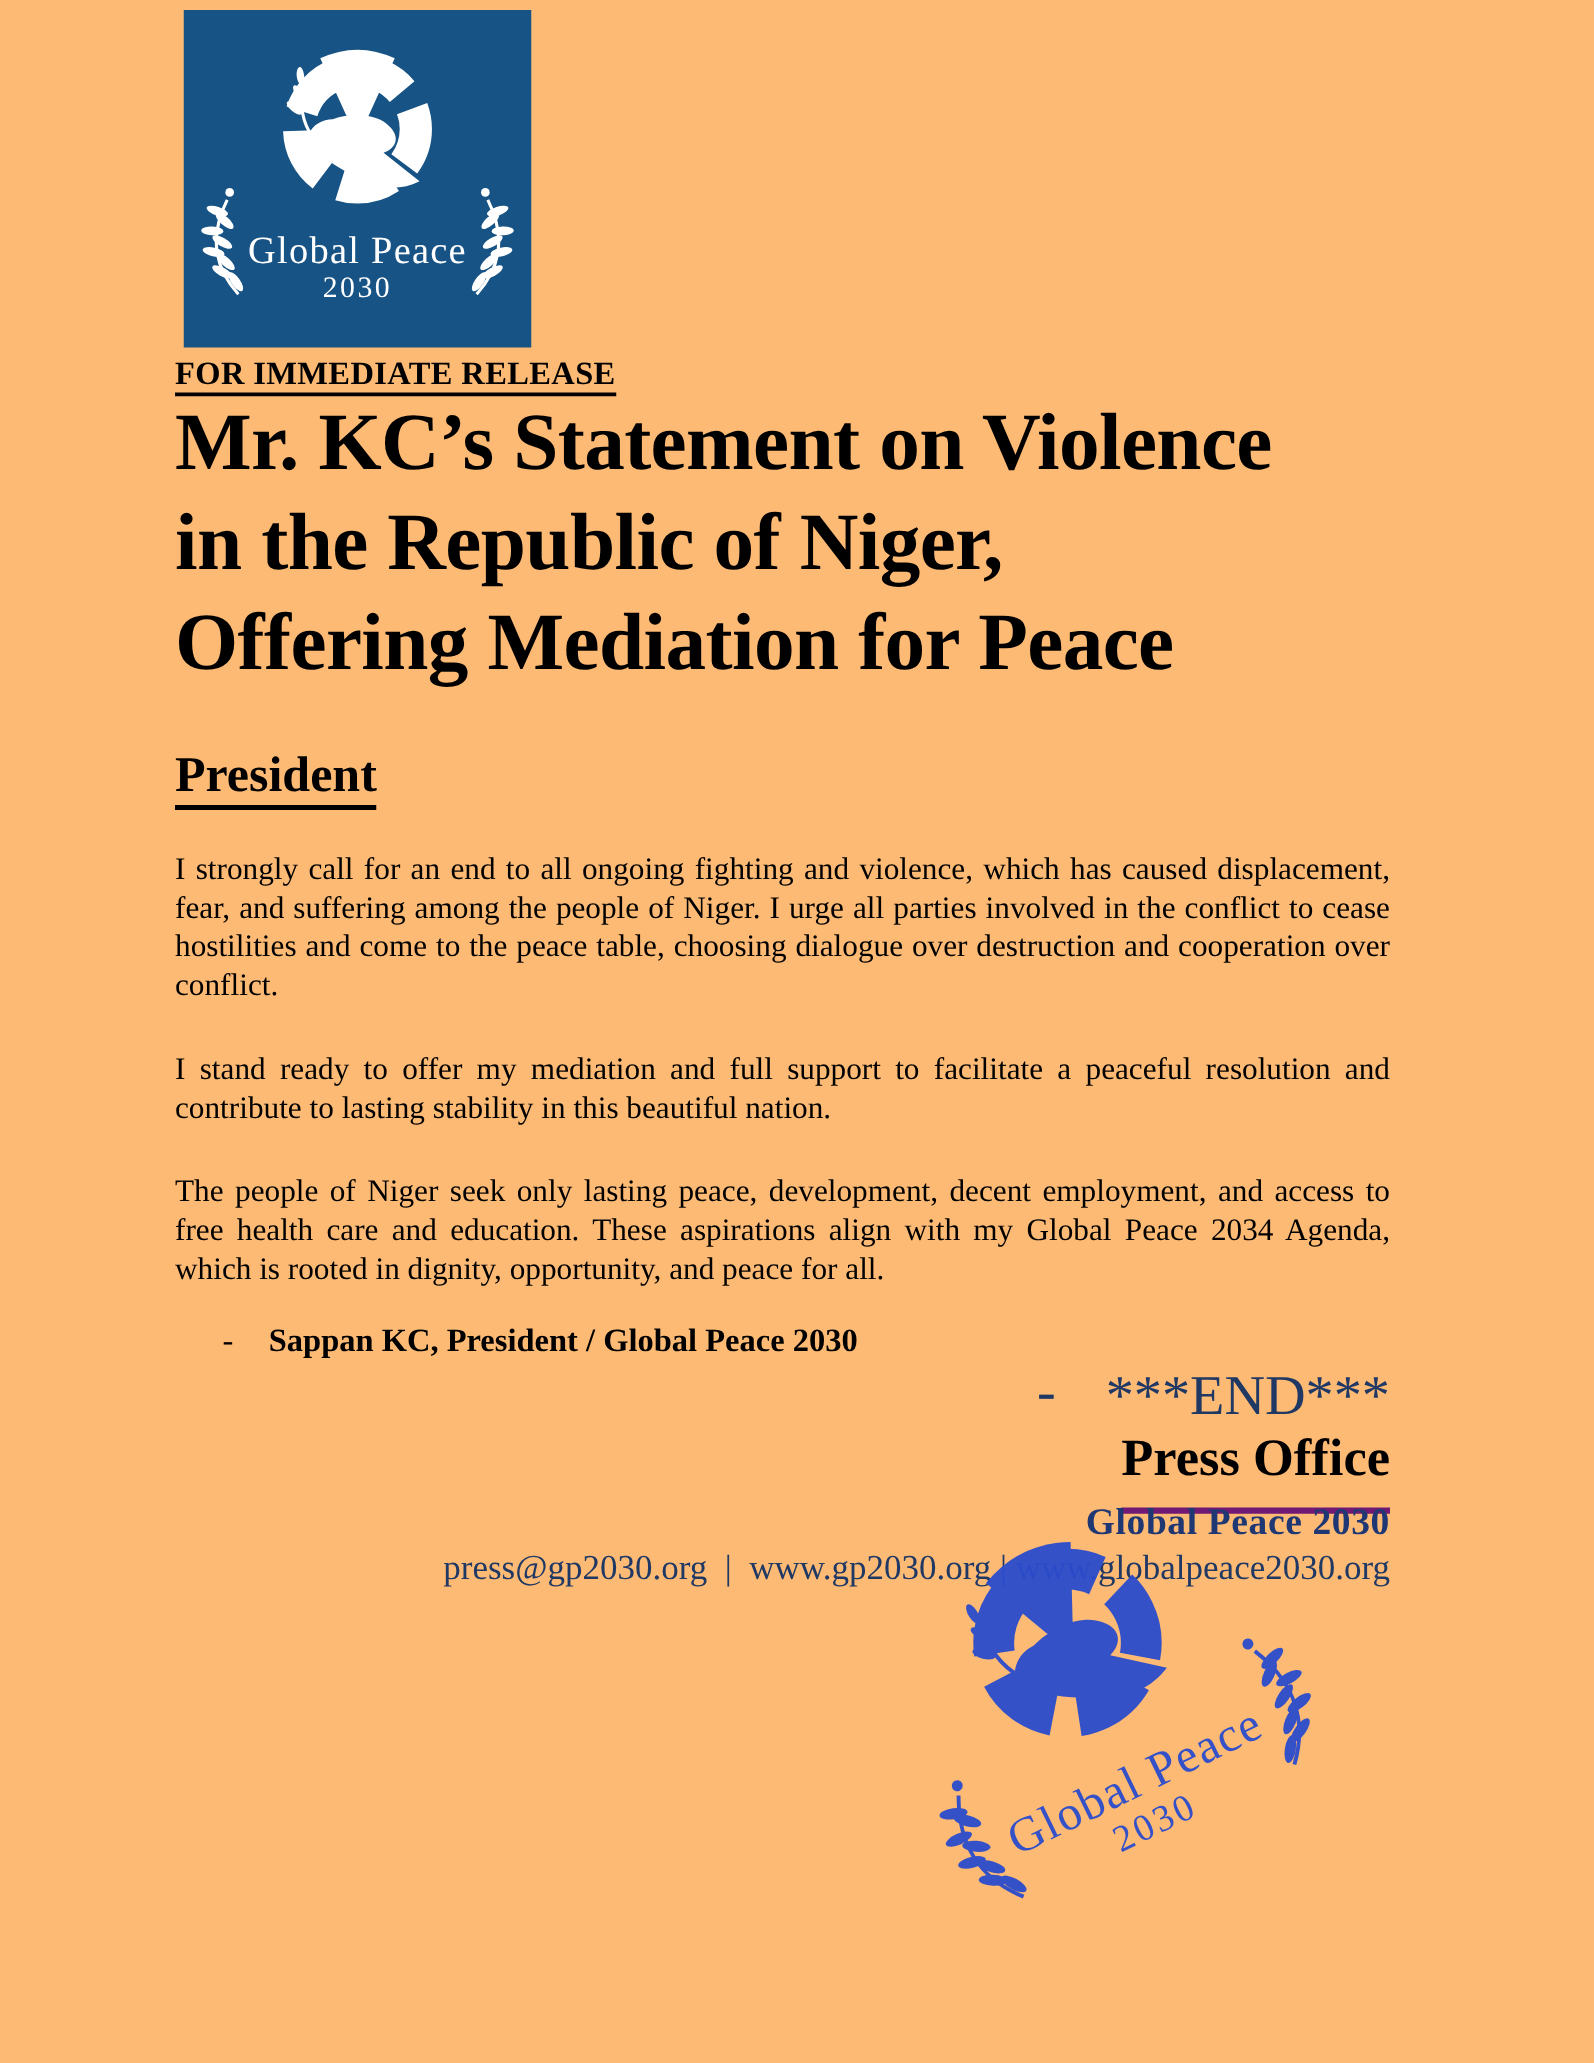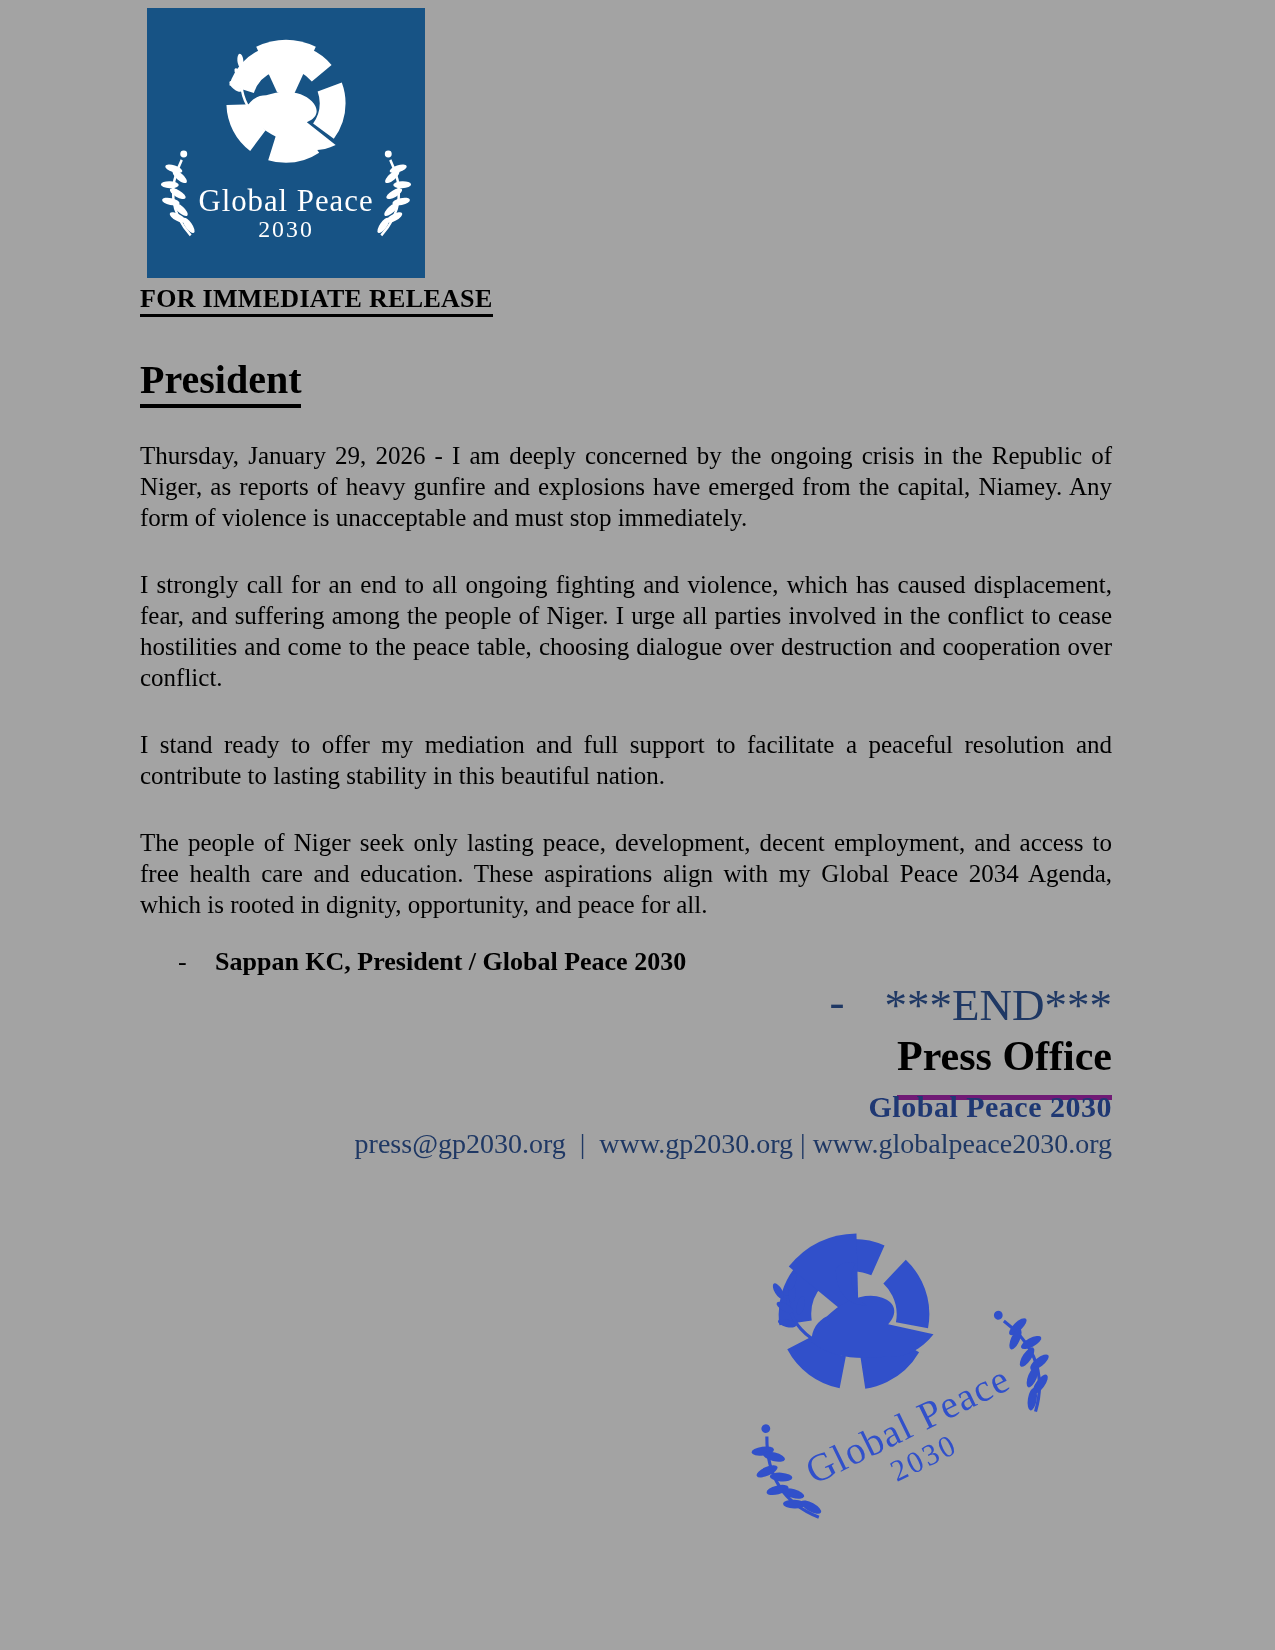--- a/index.html
+++ b/index.html
@@ -1,17 +1,17 @@
 <!DOCTYPE html>
 <html><head>
 <meta charset="utf-8">
 <style>
   html,body { margin:0; padding:0; background:#ffffff; }
   .page {
-    position:relative; width:1275px; height:1650px; background:#a3a3a3;
+    position:relative; width:1275px; height:1650px; background:#fdba74;
     font-family:"Liberation Serif", serif; color:#000; overflow:hidden;
   }
   .content { position:absolute; left:140px; top:8px; width:972px; }
 
   .logo-box { width:278px; height:270px; background:#175385; margin-left:7px; }
   .logo-box svg { width:278px; height:270px; display:block; }
 
   .release { margin-top:6px; font-size:26px; line-height:30px; font-weight:bold; letter-spacing:0.3px; }
   .release span { border-bottom:3px solid #000; padding-bottom:1px; }
 
@@ -85,27 +85,31 @@
     <div class="logo-box">
       <svg viewBox="0 0 280 270" color="#ffffff">
         <use href="#gp-art"></use>
       </svg>
     </div>
 
     <div class="release">
       <span>FOR IMMEDIATE RELEASE</span>
     </div>
 
+    <h1 class="title" style="margin:0;">
+      <div>Mr. KC’s Statement on Violence</div>
+      <div>in the Republic of Niger,</div>
+      <div>Offering Mediation for Peace</div>
+    </h1>
 
     <div class="statement-h">
       <span>President</span>
     </div>
 
     <div class="body-copy">
-      <p>Thursday, January 29, 2026 - I am deeply concerned by the ongoing crisis in the Republic of Niger, as reports of heavy gunfire and explosions have emerged from the capital, Niamey. Any form of violence is unacceptable and must stop immediately.</p>
       <p>I strongly call for an end to all ongoing fighting and violence, which has caused displacement, fear, and suffering among the people of Niger. I urge all parties involved in the conflict to cease hostilities and come to the peace table, choosing dialogue over destruction and cooperation over conflict.</p>
       <p>I stand ready to offer my mediation and full support to facilitate a peaceful resolution and contribute to lasting stability in this beautiful nation.</p>
       <p>The people of Niger seek only lasting peace, development, decent employment, and access to free health care and education. These aspirations align with my Global Peace 2034 Agenda, which is rooted in dignity, opportunity, and peace for all.</p>
     </div>
 
     <div class="attribution">
       <span class="attr-dash">-</span>
       <span>Sappan KC, President / Global Peace 2030</span>
     </div>
 

